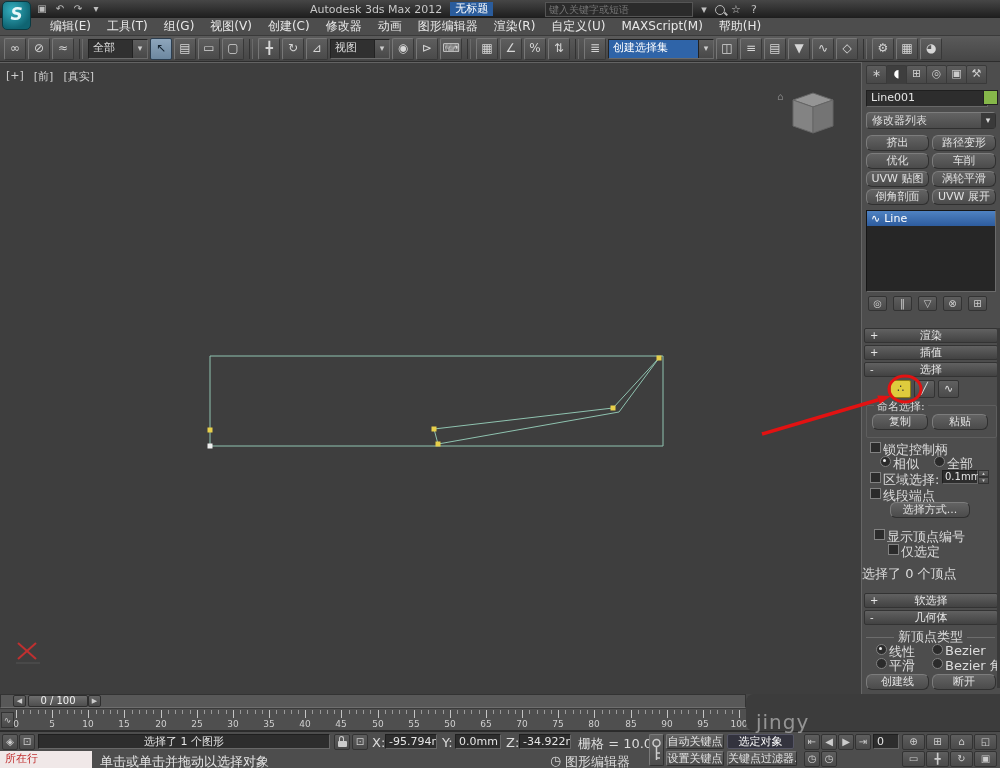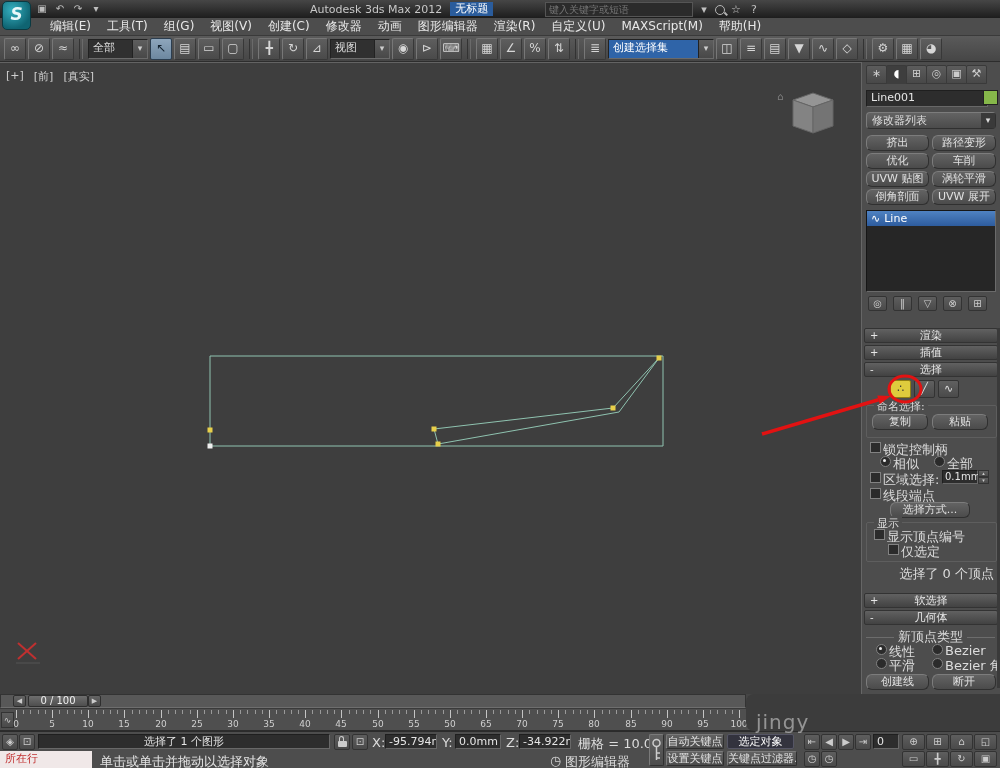--- a/index.html
+++ b/index.html
@@ -298,29 +298,26 @@
           <span>▴</span>
           <span>▾</span>
         </span>
     </span>
 
     <span class="chk" style="left:8px;top:426px"></span>
     <span class="lbl" style="left:21px;top:425px">线段端点</span>
 
     <span class="cbtn" style="left:28px;top:440px;width:80px">选择方式...</span>
 
-    <div class="grpbox" style="left:4px;top:460px;width:129px;height:38px">
-      <span class="leg">显示</span>
-    </div>
     <span class="chk" style="left:12px;top:467px"></span>
     <span class="lbl" style="left:25px;top:466px">显示顶点编号</span>
     <span class="chk" style="left:26px;top:482px"></span>
     <span class="lbl" style="left:39px;top:481px">仅选定</span>
 
-    <span class="lbl" style="left:0;top:503px;width:132px;text-align:right">选择了 0 个顶点</span>
+    <span class="lbl" style="left:0;top:503px;width:132px;">选择了 0 个顶点</span>
 
     <div class="roll" style="top:531px">
       <span class="pm">+</span>
       <span class="rt">软选择</span>
     </div>
     <div class="roll" style="top:548px">
       <span class="pm">-</span>
       <span class="rt">几何体</span>
     </div>
 

